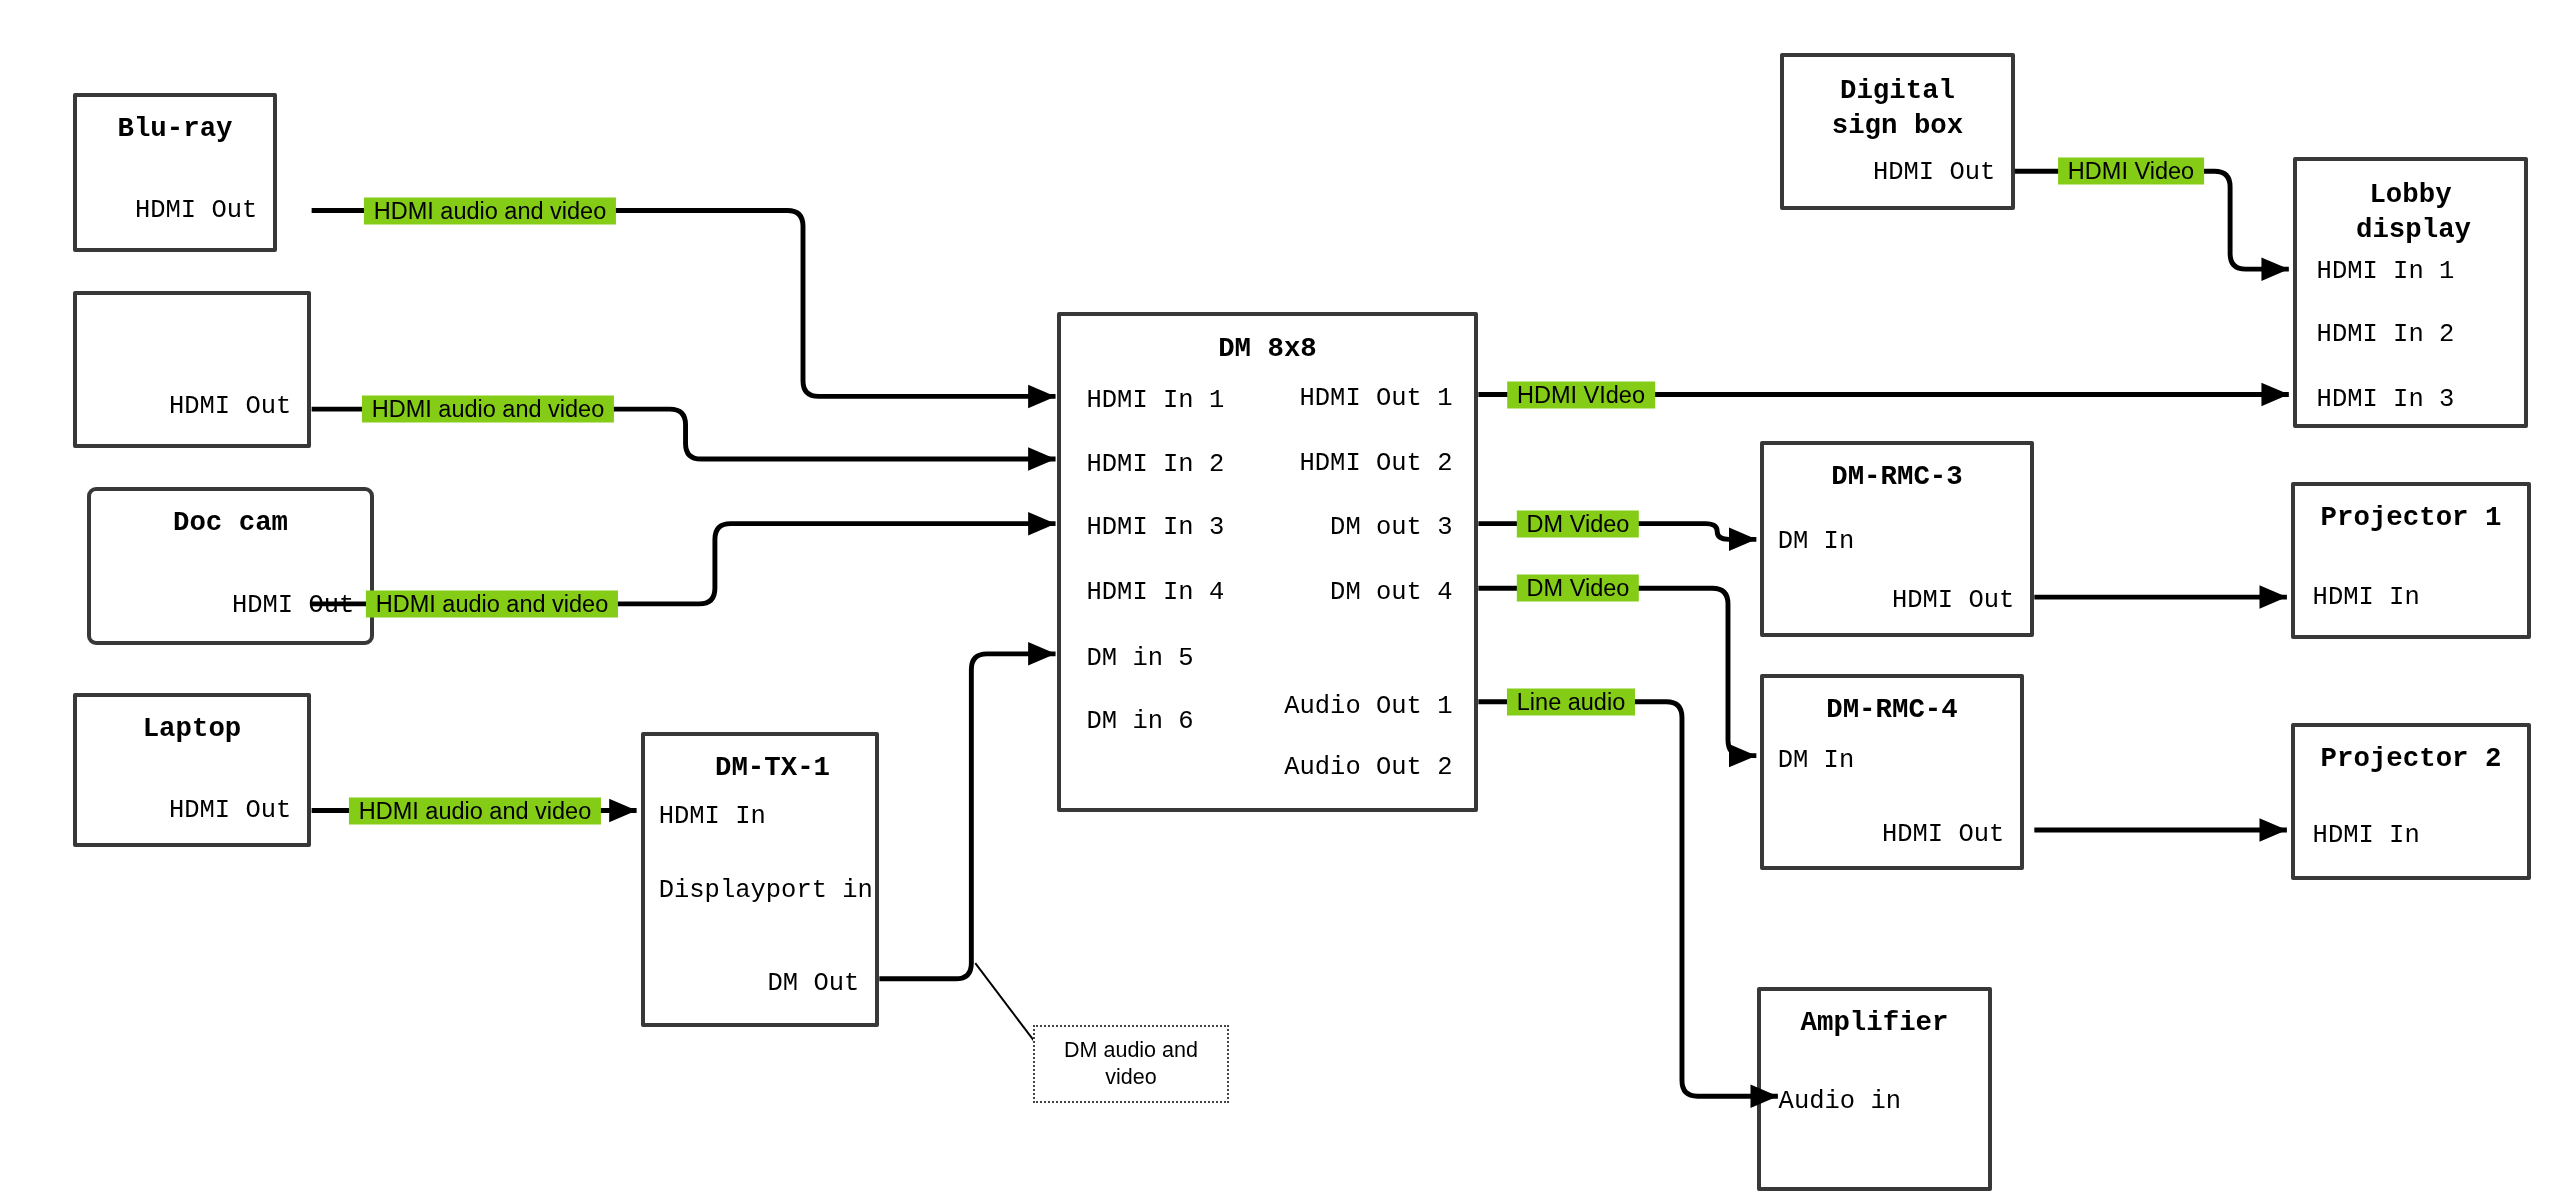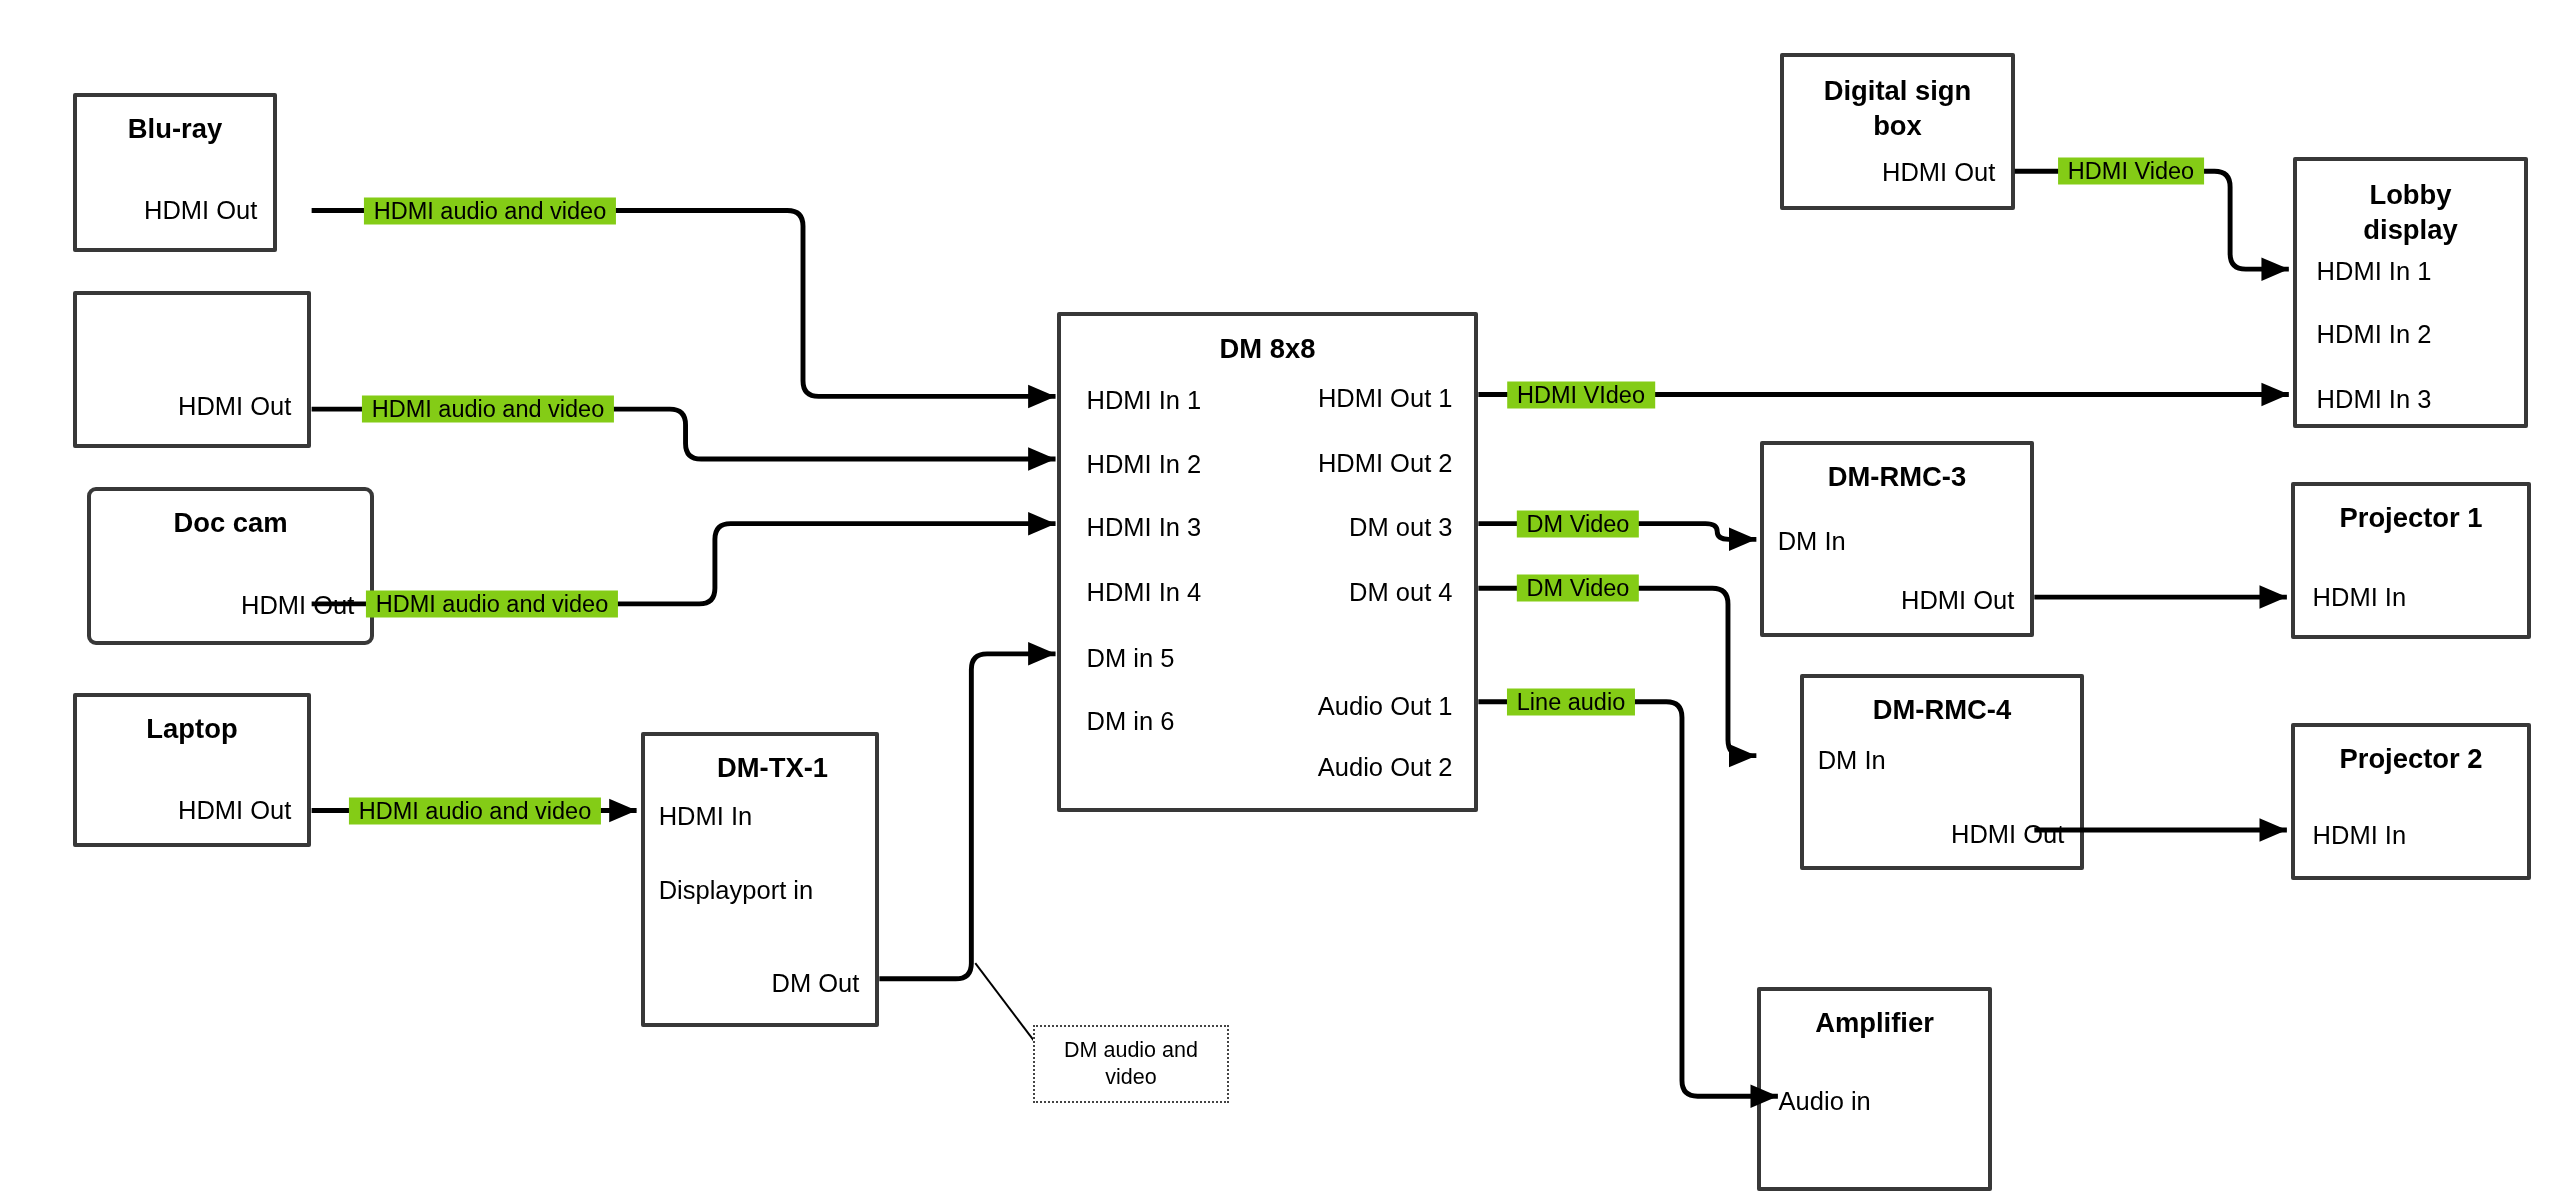--- a/index.html
+++ b/index.html
@@ -11,20 +11,21 @@
     color:#000;
     overflow:hidden;
   }
   .box {
     position:absolute;
     border:4.9px solid #383838;
     background:#ffffff;
     box-sizing:border-box;
     border-radius:2px;
     z-index:1;
+    font-family:Liberation Mono, monospace;
   }
   .title {
     position:absolute; left:0; right:0;
     text-align:center;
     font-weight:700;
     font-size:27.4px;
     line-height:35px;
   }
   .port {
     position:absolute;
@@ -145,21 +146,21 @@
     <div class="title" style="top:13.7px;">DM-RMC-3</div>
     <div class="port" style="top:96px;left:13.7px;">DM In</div>
     <div class="port r" style="top:155px;right:15.7px;">HDMI Out</div>
   </div>
 
   <div class="box" style="left:2291px;top:482px;width:240px;height:157px;">
     <div class="title" style="top:13.7px;">Projector 1</div>
     <div class="port" style="top:111px;left:17.6px;">HDMI In</div>
   </div>
 
-  <div class="box" style="left:1760px;top:674px;width:284px;height:196px;margin-left:40px;">
+  <div class="box" style="left:1760px;top:674px;width:264px;height:196px;">
     <div class="title" style="top:13.7px;">DM-RMC-4</div>
     <div class="port" style="top:82px;left:13.7px;">DM In</div>
     <div class="port r" style="top:156px;right:15.7px;">HDMI Out</div>
   </div>
 
   <div class="box" style="left:2291px;top:723px;width:240px;height:157px;">
     <div class="title" style="top:13.7px;">Projector 2</div>
     <div class="port" style="top:108px;left:17.6px;">HDMI In</div>
   </div>
 

